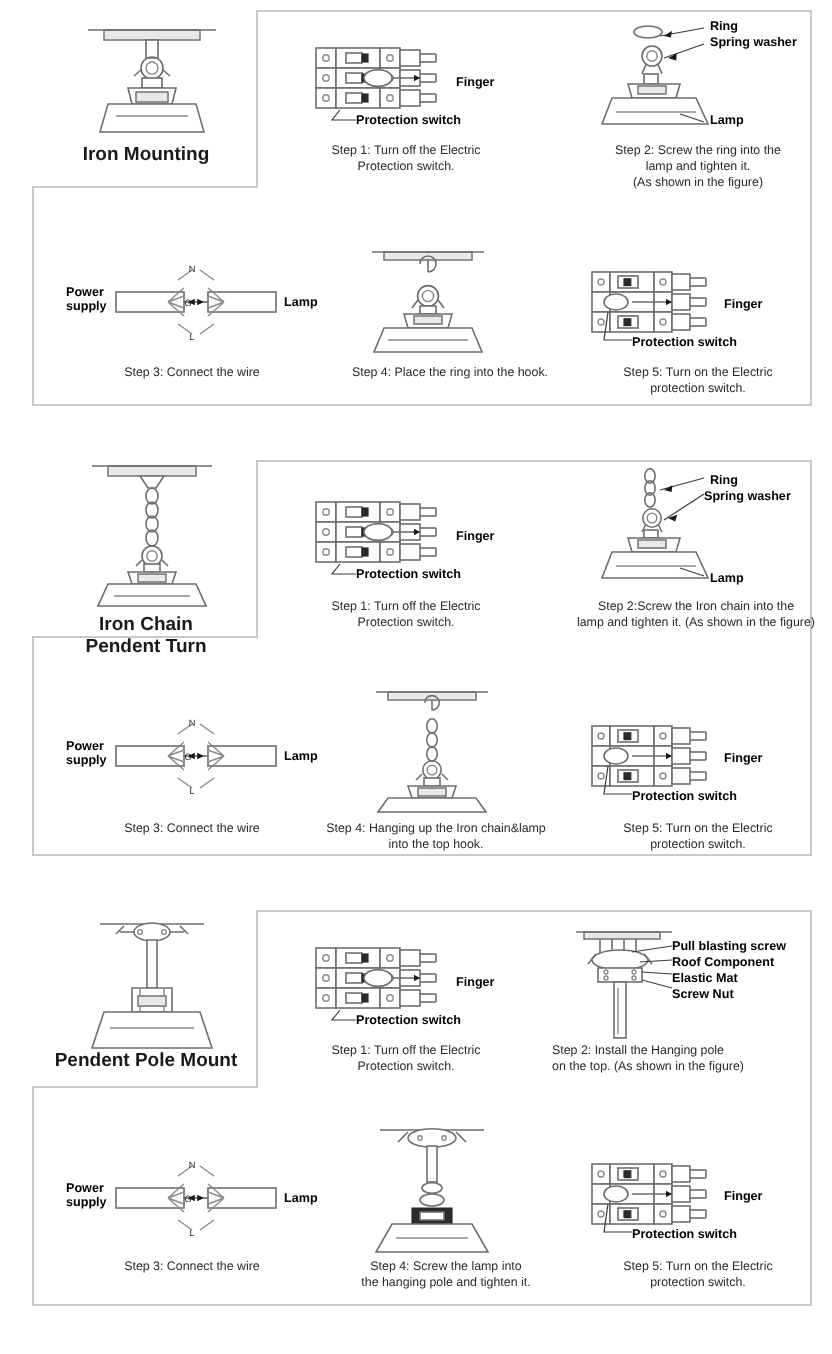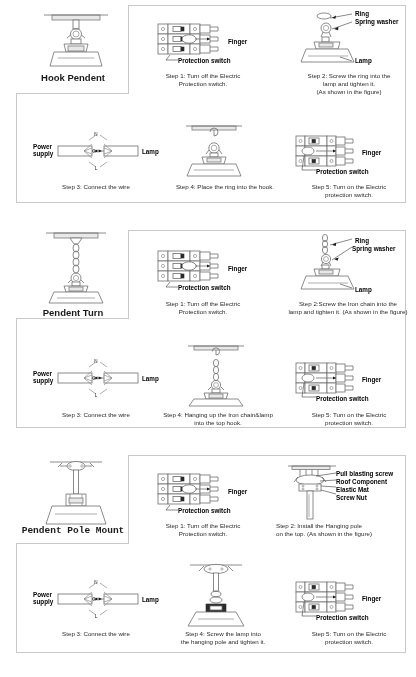--- a/index.html
+++ b/index.html
@@ -44,21 +44,21 @@
       <circle class="ln" cx="40" cy="26" r="5.5"></circle>
       <circle class="ln2" cx="40" cy="26" r="3"></circle>
       <path class="ln" d="M34.5 27 L31 30 M45.5 27 L49 30"></path>
       <rect class="fillw" x="35" y="31" width="10" height="5"></rect>
       <path class="fillw" d="M28 36 L52 36 L50 44 L30 44 Z"></path>
       <rect class="fillg" x="32" y="38" width="16" height="5"></rect>
       <path class="fillw" d="M18 44 L62 44 L66 58 L14 58 Z"></path>
       <path class="ln2" d="M22 50 L58 50"></path>
     </svg>
   </div>
-  <div class="mount-title" style="top:72px;"><span>Hook Pendent</span></div>
+  <div class="mount-title" style="top:72px;"><span>Iron Mounting</span></div>
 
   <div class="art" style="left:156px;top:22px;">
     <svg width="82" height="40" viewBox="0 0 82 40">
       <g>
         <rect class="fillw" x="2" y="2" width="10" height="10"></rect>
           <circle class="ln2" cx="7" cy="7" r="1.6"></circle>
         <rect class="fillw" x="12" y="2" width="22" height="10"></rect>
         <rect class="fillw" x="17" y="4.5" width="8" height="5"></rect>
           <rect class="fillk" x="25" y="5" width="3" height="4"></rect>
         <rect class="fillw" x="34" y="2" width="10" height="10"></rect>
@@ -247,20 +247,21 @@
         <circle class="ln2" cx="40" cy="49" r="2.6"></circle>
       <path class="ln" d="M35 51 L32 54 M45 51 L48 54"></path>
       <rect class="fillw" x="36" y="53" width="8" height="4"></rect>
       <path class="fillw" d="M28 57 L52 57 L50 63 L30 63 Z"></path>
       <rect class="fillg" x="33" y="58" width="14" height="4"></rect>
       <path class="fillw" d="M18 63 L62 63 L67 74 L13 74 Z"></path>
       <path class="ln2" d="M21 69 L59 69"></path>
     </svg>
   </div>
   <div class="mount-title" style="top:82px;">
+    <div>Iron Chain</div>
       <div>Pendent Turn</div>
   </div>
 
   <div class="art" style="left:156px;top:24px;">
     <svg width="82" height="40" viewBox="0 0 82 40">
       <g>
         <rect class="fillw" x="2" y="2" width="10" height="10"></rect>
           <circle class="ln2" cx="7" cy="7" r="1.6"></circle>
         <rect class="fillw" x="12" y="2" width="22" height="10"></rect>
         <rect class="fillw" x="17" y="4.5" width="8" height="5"></rect>
@@ -451,21 +452,21 @@
         <circle class="ln2" cx="46" cy="8" r="1.2"></circle>
       <path class="ln" d="M26 5 L22 9 M54 5 L58 9"></path>
       <rect class="fillw" x="37.5" y="12" width="5" height="24"></rect>
       <path class="fillw" d="M30 36 L50 36 L50 48 L30 48 Z"></path>
       <path class="ln2" d="M34 36 L34 48 M46 36 L46 48"></path>
       <rect class="fillg" x="33" y="40" width="14" height="5"></rect>
       <path class="fillw" d="M16 48 L64 48 L70 66 L10 66 Z"></path>
       <path class="ln2" d="M19 56 L61 56"></path>
     </svg>
   </div>
-  <div class="mount-title" style="top:75px;font-family:Liberation Mono, monospace;"><span>Pendent Pole Mount</span></div>
+  <div class="mount-title" style="top:75px;"><span>Pendent Pole Mount</span></div>
 
   <div class="art" style="left:156px;top:22px;">
     <svg width="82" height="40" viewBox="0 0 82 40">
       <g>
         <rect class="fillw" x="2" y="2" width="10" height="10"></rect>
           <circle class="ln2" cx="7" cy="7" r="1.6"></circle>
         <rect class="fillw" x="12" y="2" width="22" height="10"></rect>
         <rect class="fillw" x="17" y="4.5" width="8" height="5"></rect>
           <rect class="fillk" x="25" y="5" width="3" height="4"></rect>
         <rect class="fillw" x="34" y="2" width="10" height="10"></rect>

